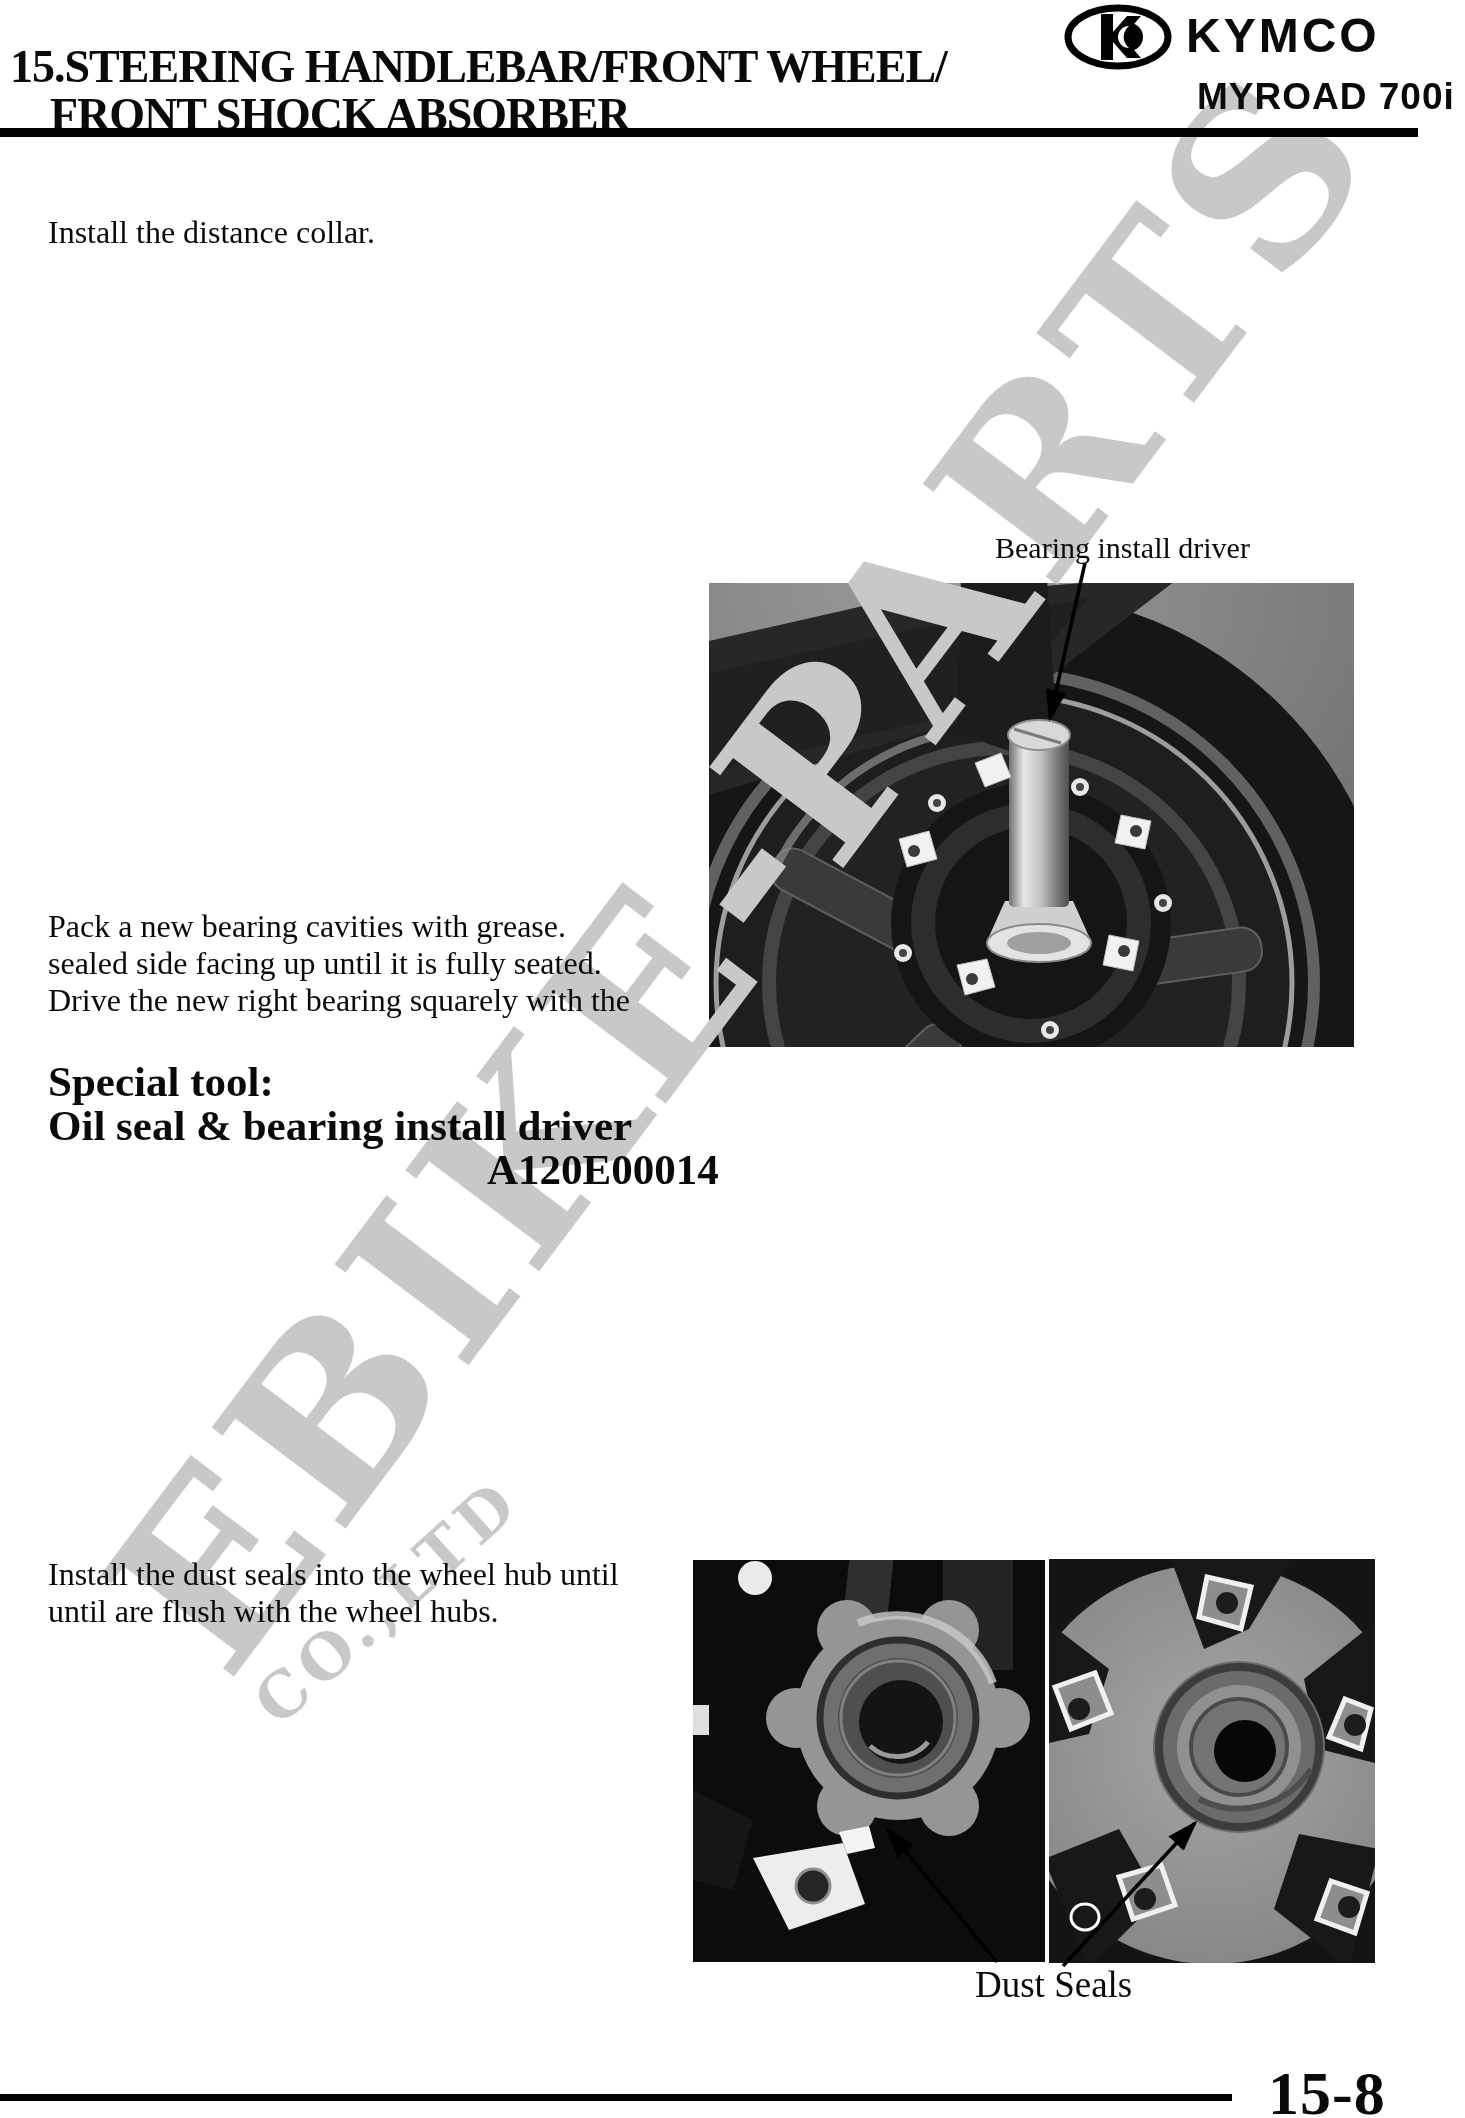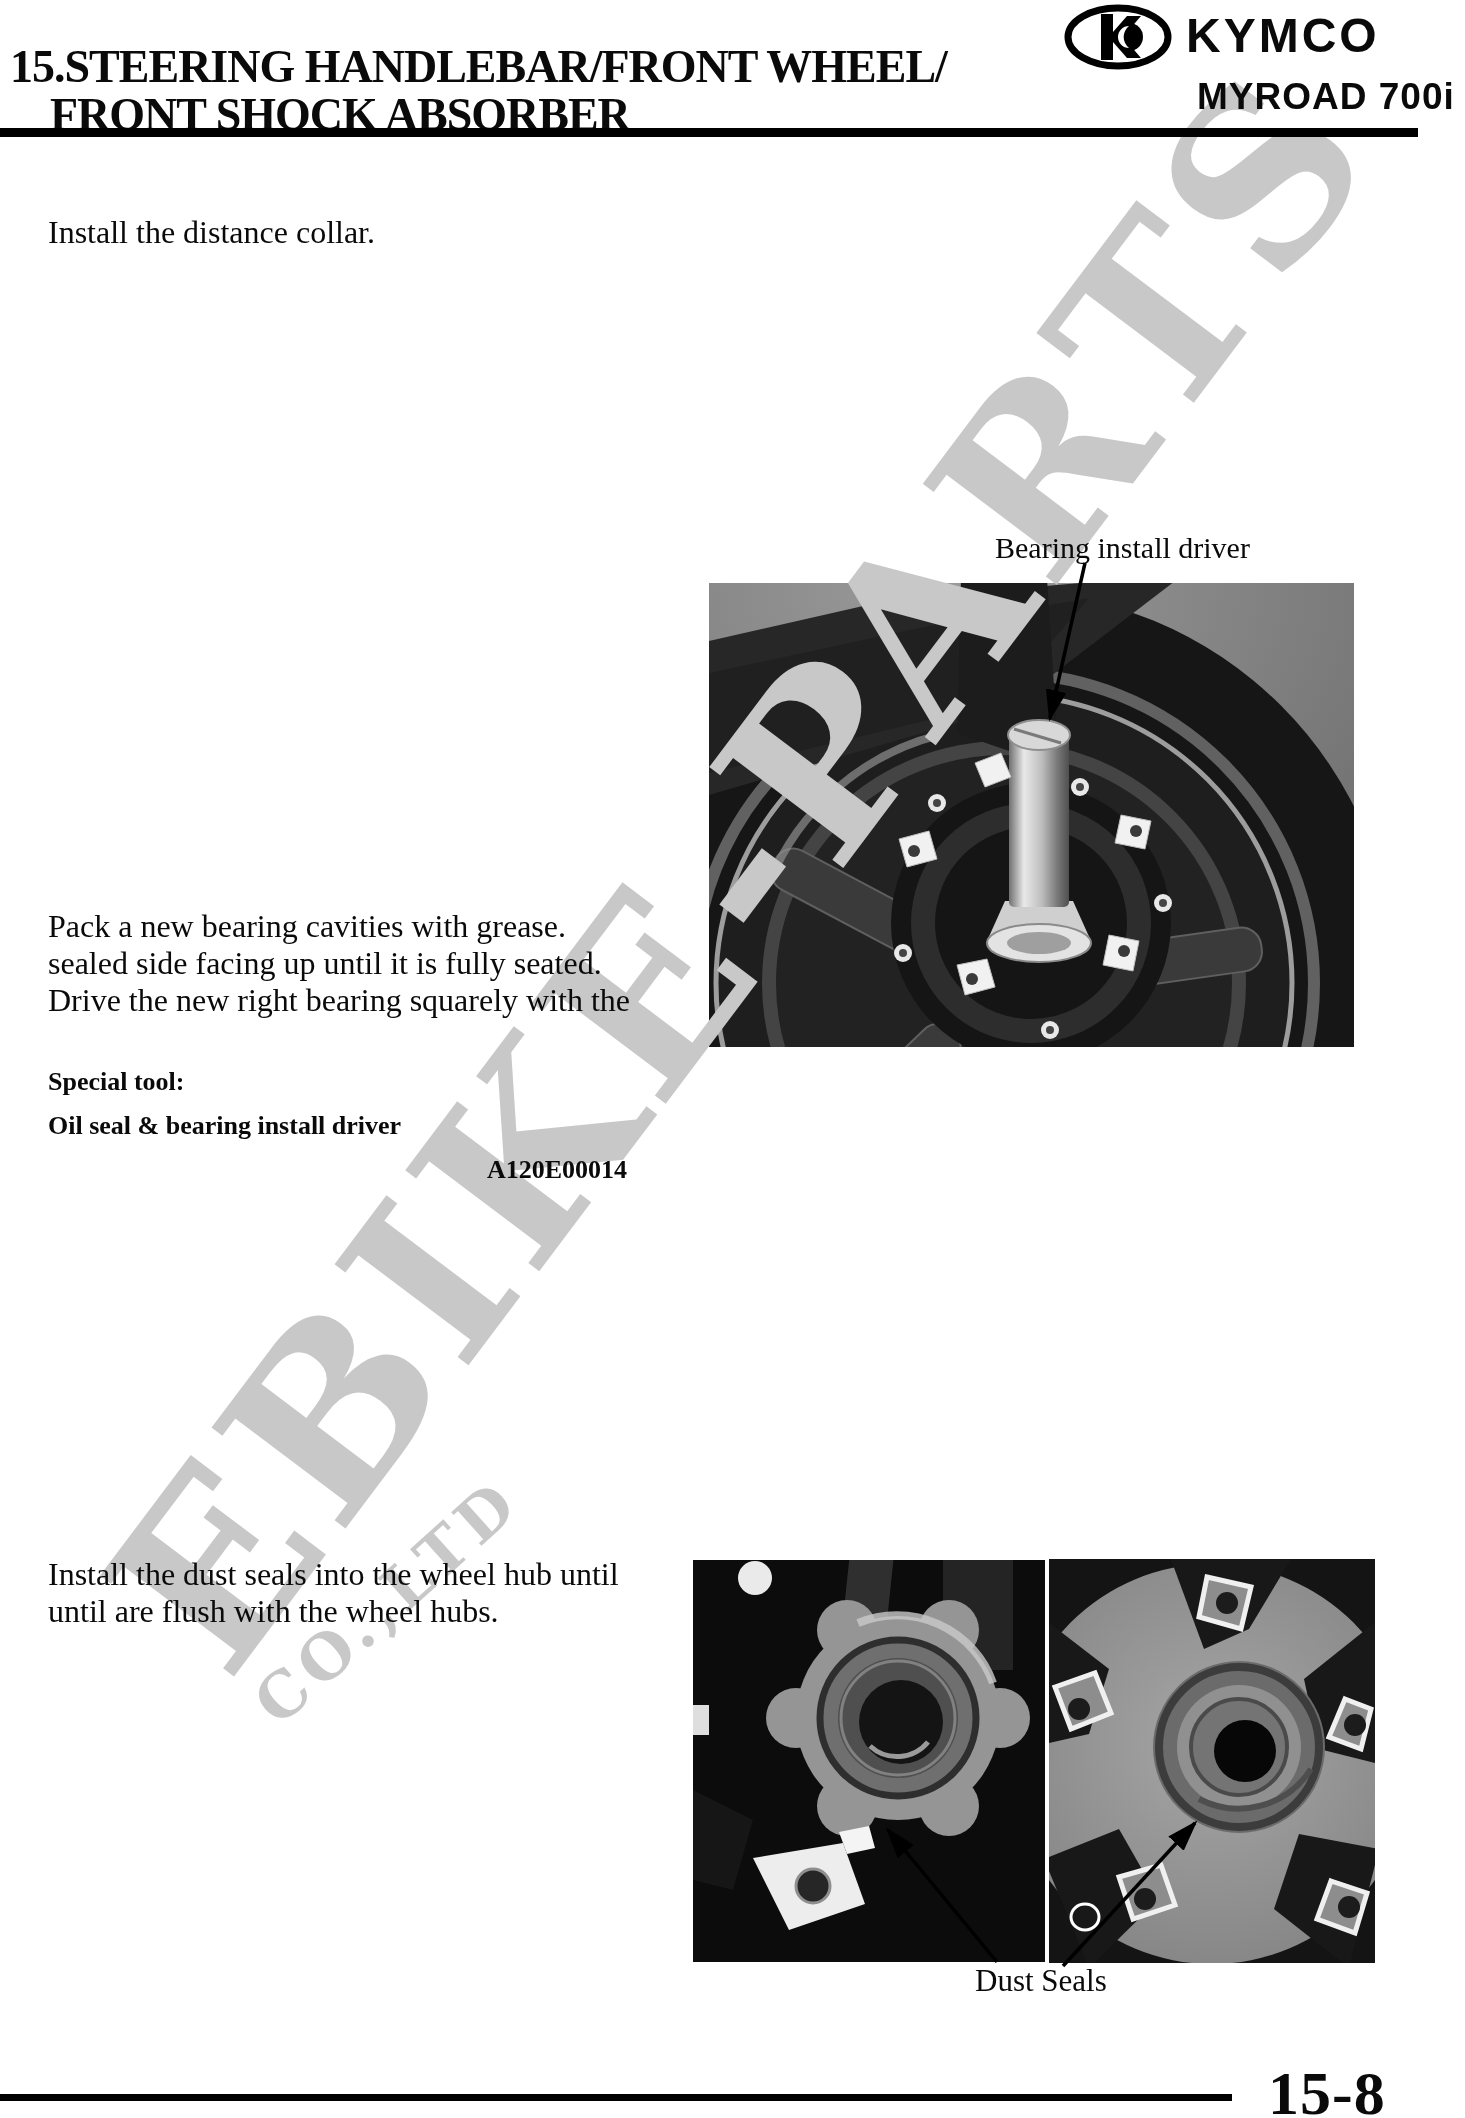--- a/index.html
+++ b/index.html
@@ -9,21 +9,21 @@
   
   .chapter-line{font-weight:bold;font-size:46px;letter-spacing:-1px;white-space:nowrap;z-index:5;}
   .brand-word{font-family:"Liberation Sans",sans-serif;font-weight:bold;font-size:48px;
               letter-spacing:3px;white-space:nowrap;z-index:5;}
   .model-word{font-family:"Liberation Sans",sans-serif;font-weight:bold;font-size:37px;
               letter-spacing:1px;white-space:nowrap;z-index:5;}
   .header-rule{left:0;top:128px;width:1418px;height:9px;background:#000;z-index:5;}
   
   .para{font-size:32px;line-height:37px;white-space:nowrap;z-index:6;}
   .para div{height:37px;}
-  .bold-block{font-weight:bold;font-size:26px;line-height:44px;white-space:nowrap;z-index:6;}
+  .bold-block{font-weight:bold;font-size:43px;line-height:44px;white-space:nowrap;z-index:6;}
   .fig-label{font-size:30px;white-space:nowrap;z-index:6;}
   
   .footer-rule{left:0;top:2094px;width:1232px;height:7px;background:#000;z-index:5;}
   .page-num{font-weight:bold;font-size:62px;letter-spacing:1px;z-index:5;}
   
   .wm{position:absolute;font-family:"DejaVu Serif",serif;font-weight:bold;
       transform-origin:0 0;white-space:nowrap;z-index:4;pointer-events:none;}
   .wm-big{left:55px;top:1555px;font-size:230px;letter-spacing:10px;transform:rotate(-53deg);}
   .wm-small{left:240px;top:1685px;font-size:62px;letter-spacing:7px;transform:rotate(-42deg);}
   
@@ -66,21 +66,21 @@
   <div>Special tool:</div>
   <div>Oil seal &amp; bearing install driver</div>
 </div>
 <div class="abs bold-block" style="left:487px;top:1148px;">A120E00014</div>
 
 <div class="abs para" style="left:48px;top:1556px;">
   <div>Install the dust seals into the wheel hub until</div>
   <div>until are flush with the wheel hubs.</div>
 </div>
 
-<div class="abs fig-label" style="left:975px;top:1963px;font-size:31px;">Dust Seals</div>
+<div class="abs fig-label" style="left:975px;top:1963px;font-size:37px;">Dust Seals</div>
 
 <div class="abs footer-rule"></div>
 <div class="abs page-num" style="left:1268px;top:2058px;">15-8</div>
 
 <div class="photo" style="left:709px;top:583px;">
   <svg width="645" height="464" viewBox="0 0 645 464">
     <defs>
       <linearGradient id="chrome" x1="0" y1="0" x2="1" y2="0">
         <stop offset="0" stop-color="#707070"></stop>
           <stop offset="0.25" stop-color="#e9e9e9"></stop>

